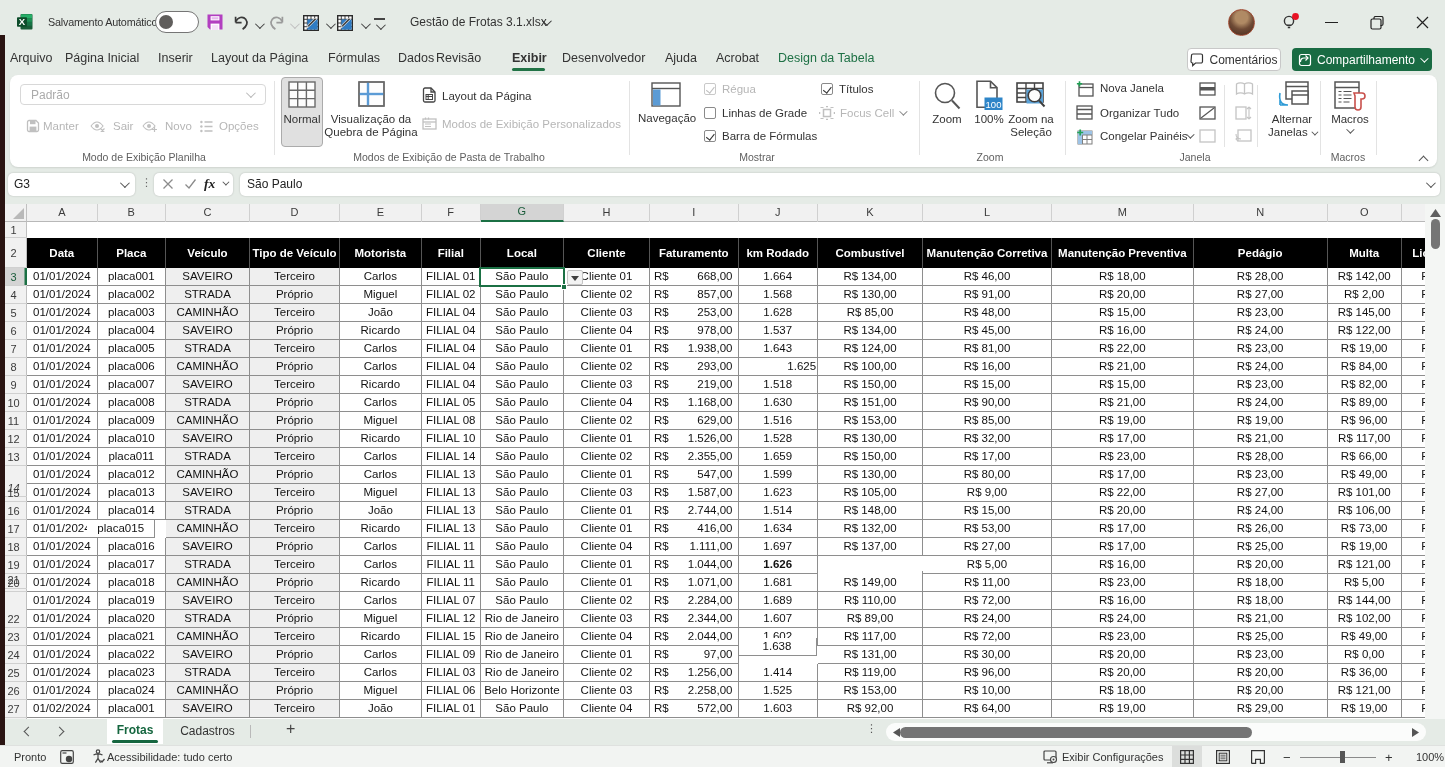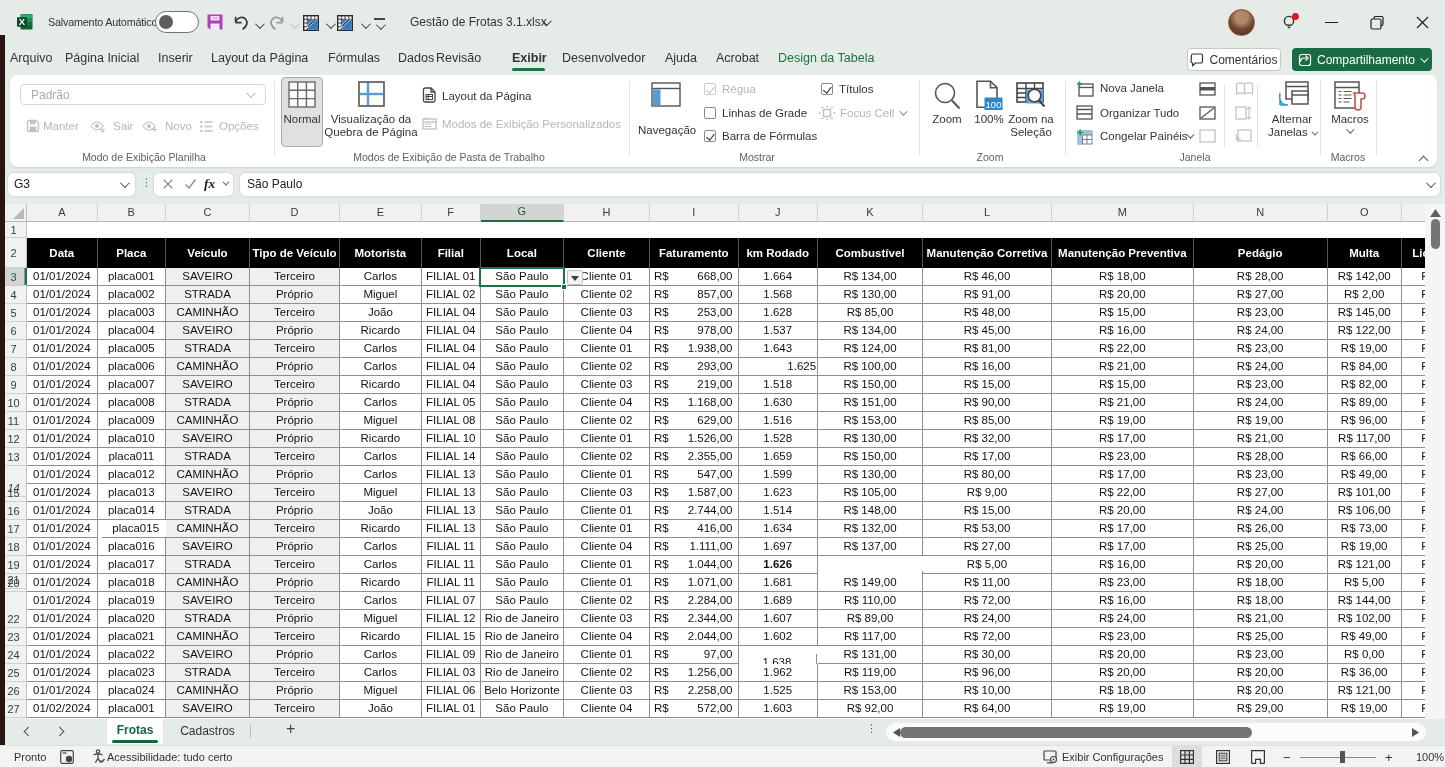--- a/index.html
+++ b/index.html
@@ -222,21 +222,21 @@
   </svg>
 <div class="rtxt rdis" style="left:442px;top:118px;">Modos de Exibição Personalizados</div>
 <div class="rlbl" style="left:449px;">Modos de Exibição de Pasta de Trabalho</div>
 <div class="rdiv" style="left:629px;"></div>
 
 <svg class="ico" style="left:651px;top:82px;" width="30" height="25" viewBox="0 0 30 25">
     <rect x="1" y="1" width="28" height="23" fill="#fff" stroke="#555" stroke-width="1.4"></rect>
     <path d="M1 6.5 h28" stroke="#555" stroke-width="1.4"></path>
     <rect x="2" y="7.5" width="7.5" height="16" fill="#5b9bd5"></rect>
   </svg>
-<div class="rtxt" style="left:638px;top:124px;">Navegação</div>
+<div class="rtxt" style="left:638px;top:112px;">Navegação</div>
 <div class="cb on dis" style="left:704px;top:83px;"></div>
 <div class="rtxt rdis" style="left:722px;top:83px;">Régua</div>
 <div class="cb" style="left:704px;top:106.5px;"></div>
 <div class="rtxt" style="left:722px;top:106.5px;">Linhas de Grade</div>
 <div class="cb on" style="left:704px;top:130px;"></div>
 <div class="rtxt" style="left:722px;top:130px;">Barra de Fórmulas</div>
 <div class="cb on" style="left:821px;top:83px;"></div>
 <div class="rtxt" style="left:839px;top:83px;">Títulos</div>
 <svg class="ico" style="left:819px;top:106px;" width="16" height="14" viewBox="0 0 16 14">
     <rect x="4.5" y="3.5" width="7" height="7" fill="none" stroke="#c0c0c0" stroke-width="1.5"></rect>
@@ -636,21 +636,21 @@
         <span class="rv">2.744,00</span>
       </div>
 <div class="td" style="left:738.5px;top:280px;width:79.5px;height:18px;">1.514</div>
 <div class="td" style="left:818px;top:280px;width:105px;height:18px;">R$ 148,00</div>
 <div class="td" style="left:923px;top:280px;width:129px;height:18px;">R$ 15,00</div>
 <div class="td" style="left:1052px;top:280px;width:141.5999999999999px;height:18px;">R$ 20,00</div>
 <div class="td" style="left:1193.6px;top:280px;width:134.20000000000005px;height:18px;">R$ 24,00</div>
 <div class="td" style="left:1327.8px;top:280px;width:73.79999999999995px;height:18px;">R$ 106,00</div>
 <div class="td" style="left:1401.6px;top:280px;width:103.0px;height:18px;">R$ 1.150,00</div>
 <div class="td" style="left:27px;top:298px;width:70.6px;height:18px;">01/01/2024</div>
-<div class="td" style="left:102px;top:298px;width:68.4px;height:18px;">placa015</div>
+<div class="td" style="left:87px;top:298px;width:68.4px;height:18px;">placa015</div>
 <div class="td shade" style="left:166px;top:298px;width:84px;height:18px;">CAMINHÃO</div>
 <div class="td shade" style="left:250px;top:298px;width:90px;height:18px;">Terceiro</div>
 <div class="td" style="left:340px;top:298px;width:81.69999999999999px;height:18px;">Ricardo</div>
 <div class="td" style="left:421.7px;top:298px;width:59.10000000000002px;height:18px;">FILIAL 13</div>
 <div class="td" style="left:480.8px;top:298px;width:83.19999999999999px;height:18px;">São Paulo</div>
 <div class="td" style="left:564px;top:298px;width:86px;height:18px;">Cliente 01</div>
 <div class="td acc" style="left:650px;top:298px;width:88.5px;height:18px;">
         <span class="rs">R$</span>
         <span class="rv">416,00</span>
       </div>
@@ -780,40 +780,40 @@
 <div class="td shade" style="left:166px;top:424px;width:84px;height:18px;">SAVEIRO</div>
 <div class="td shade" style="left:250px;top:424px;width:90px;height:18px;">Próprio</div>
 <div class="td" style="left:340px;top:424px;width:81.69999999999999px;height:18px;">Carlos</div>
 <div class="td" style="left:421.7px;top:424px;width:59.10000000000002px;height:18px;">FILIAL 09</div>
 <div class="td" style="left:480.8px;top:424px;width:83.19999999999999px;height:18px;">Rio de Janeiro</div>
 <div class="td" style="left:564px;top:424px;width:86px;height:18px;">Cliente 01</div>
 <div class="td acc" style="left:650px;top:424px;width:88.5px;height:18px;">
         <span class="rs">R$</span>
         <span class="rv">97,00</span>
       </div>
-<div class="td" style="left:738.5px;top:432px;width:78px;height:18px;">1.638</div>
+<div class="td" style="left:738.5px;top:416px;width:78px;height:18px;">1.638</div>
 <div class="td" style="left:818px;top:424px;width:105px;height:18px;">R$ 131,00</div>
 <div class="td" style="left:923px;top:424px;width:129px;height:18px;">R$ 30,00</div>
 <div class="td" style="left:1052px;top:424px;width:141.5999999999999px;height:18px;">R$ 20,00</div>
 <div class="td" style="left:1193.6px;top:424px;width:134.20000000000005px;height:18px;">R$ 23,00</div>
 <div class="td" style="left:1327.8px;top:424px;width:73.79999999999995px;height:18px;">R$ 0,00</div>
 <div class="td" style="left:1401.6px;top:424px;width:103.0px;height:18px;">R$ 1.150,00</div>
 <div class="td" style="left:27px;top:442px;width:70.6px;height:18px;">01/01/2024</div>
 <div class="td" style="left:97.6px;top:442px;width:68.4px;height:18px;">placa023</div>
 <div class="td shade" style="left:166px;top:442px;width:84px;height:18px;">STRADA</div>
 <div class="td shade" style="left:250px;top:442px;width:90px;height:18px;">Terceiro</div>
 <div class="td" style="left:340px;top:442px;width:81.69999999999999px;height:18px;">Carlos</div>
 <div class="td" style="left:421.7px;top:442px;width:59.10000000000002px;height:18px;">FILIAL 03</div>
 <div class="td" style="left:480.8px;top:442px;width:83.19999999999999px;height:18px;">Rio de Janeiro</div>
 <div class="td" style="left:564px;top:442px;width:86px;height:18px;">Cliente 02</div>
 <div class="td acc" style="left:650px;top:442px;width:88.5px;height:18px;">
         <span class="rs">R$</span>
         <span class="rv">1.256,00</span>
       </div>
-<div class="td" style="left:738.5px;top:442px;width:79.5px;height:18px;">1.962</div>
+<div class="td" style="left:738.5px;top:442px;width:79.5px;height:18px;">1.414</div>
 <div class="td" style="left:818px;top:442px;width:105px;height:18px;">R$ 119,00</div>
 <div class="td" style="left:923px;top:442px;width:129px;height:18px;">R$ 96,00</div>
 <div class="td" style="left:1052px;top:442px;width:141.5999999999999px;height:18px;">R$ 20,00</div>
 <div class="td" style="left:1193.6px;top:442px;width:134.20000000000005px;height:18px;">R$ 20,00</div>
 <div class="td" style="left:1327.8px;top:442px;width:73.79999999999995px;height:18px;">R$ 36,00</div>
 <div class="td" style="left:1401.6px;top:442px;width:103.0px;height:18px;">R$ 1.150,00</div>
 <div class="td" style="left:27px;top:460px;width:70.6px;height:18px;">01/01/2024</div>
 <div class="td" style="left:97.6px;top:460px;width:68.4px;height:18px;">placa024</div>
 <div class="td shade" style="left:166px;top:460px;width:84px;height:18px;">CAMINHÃO</div>
 <div class="td shade" style="left:250px;top:460px;width:90px;height:18px;">Próprio</div>

